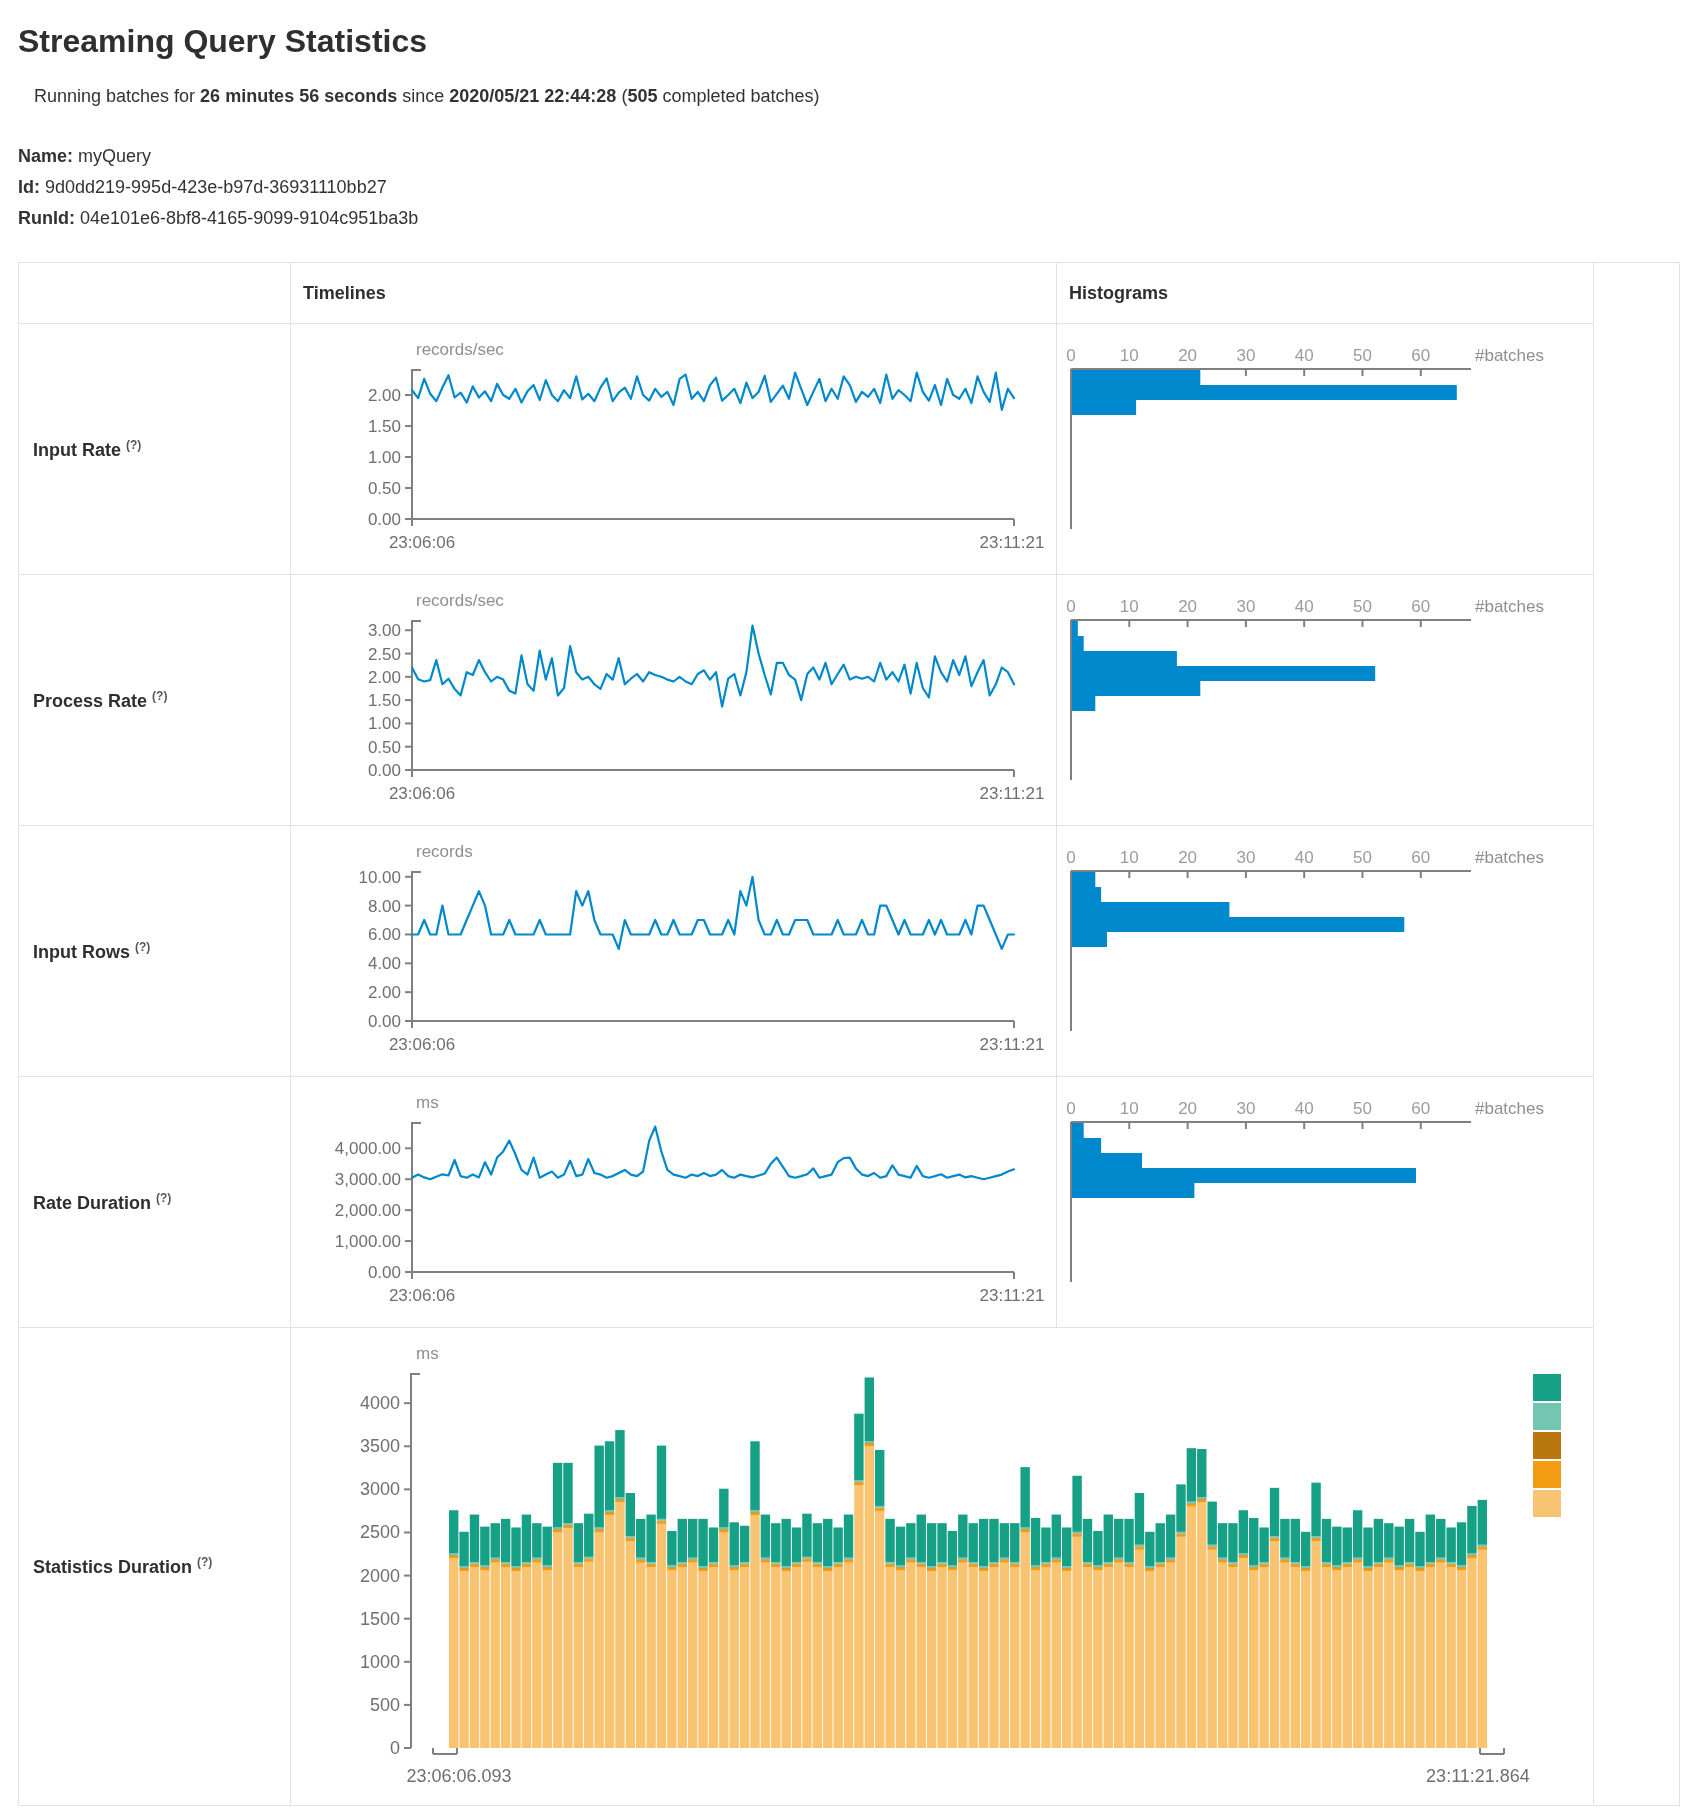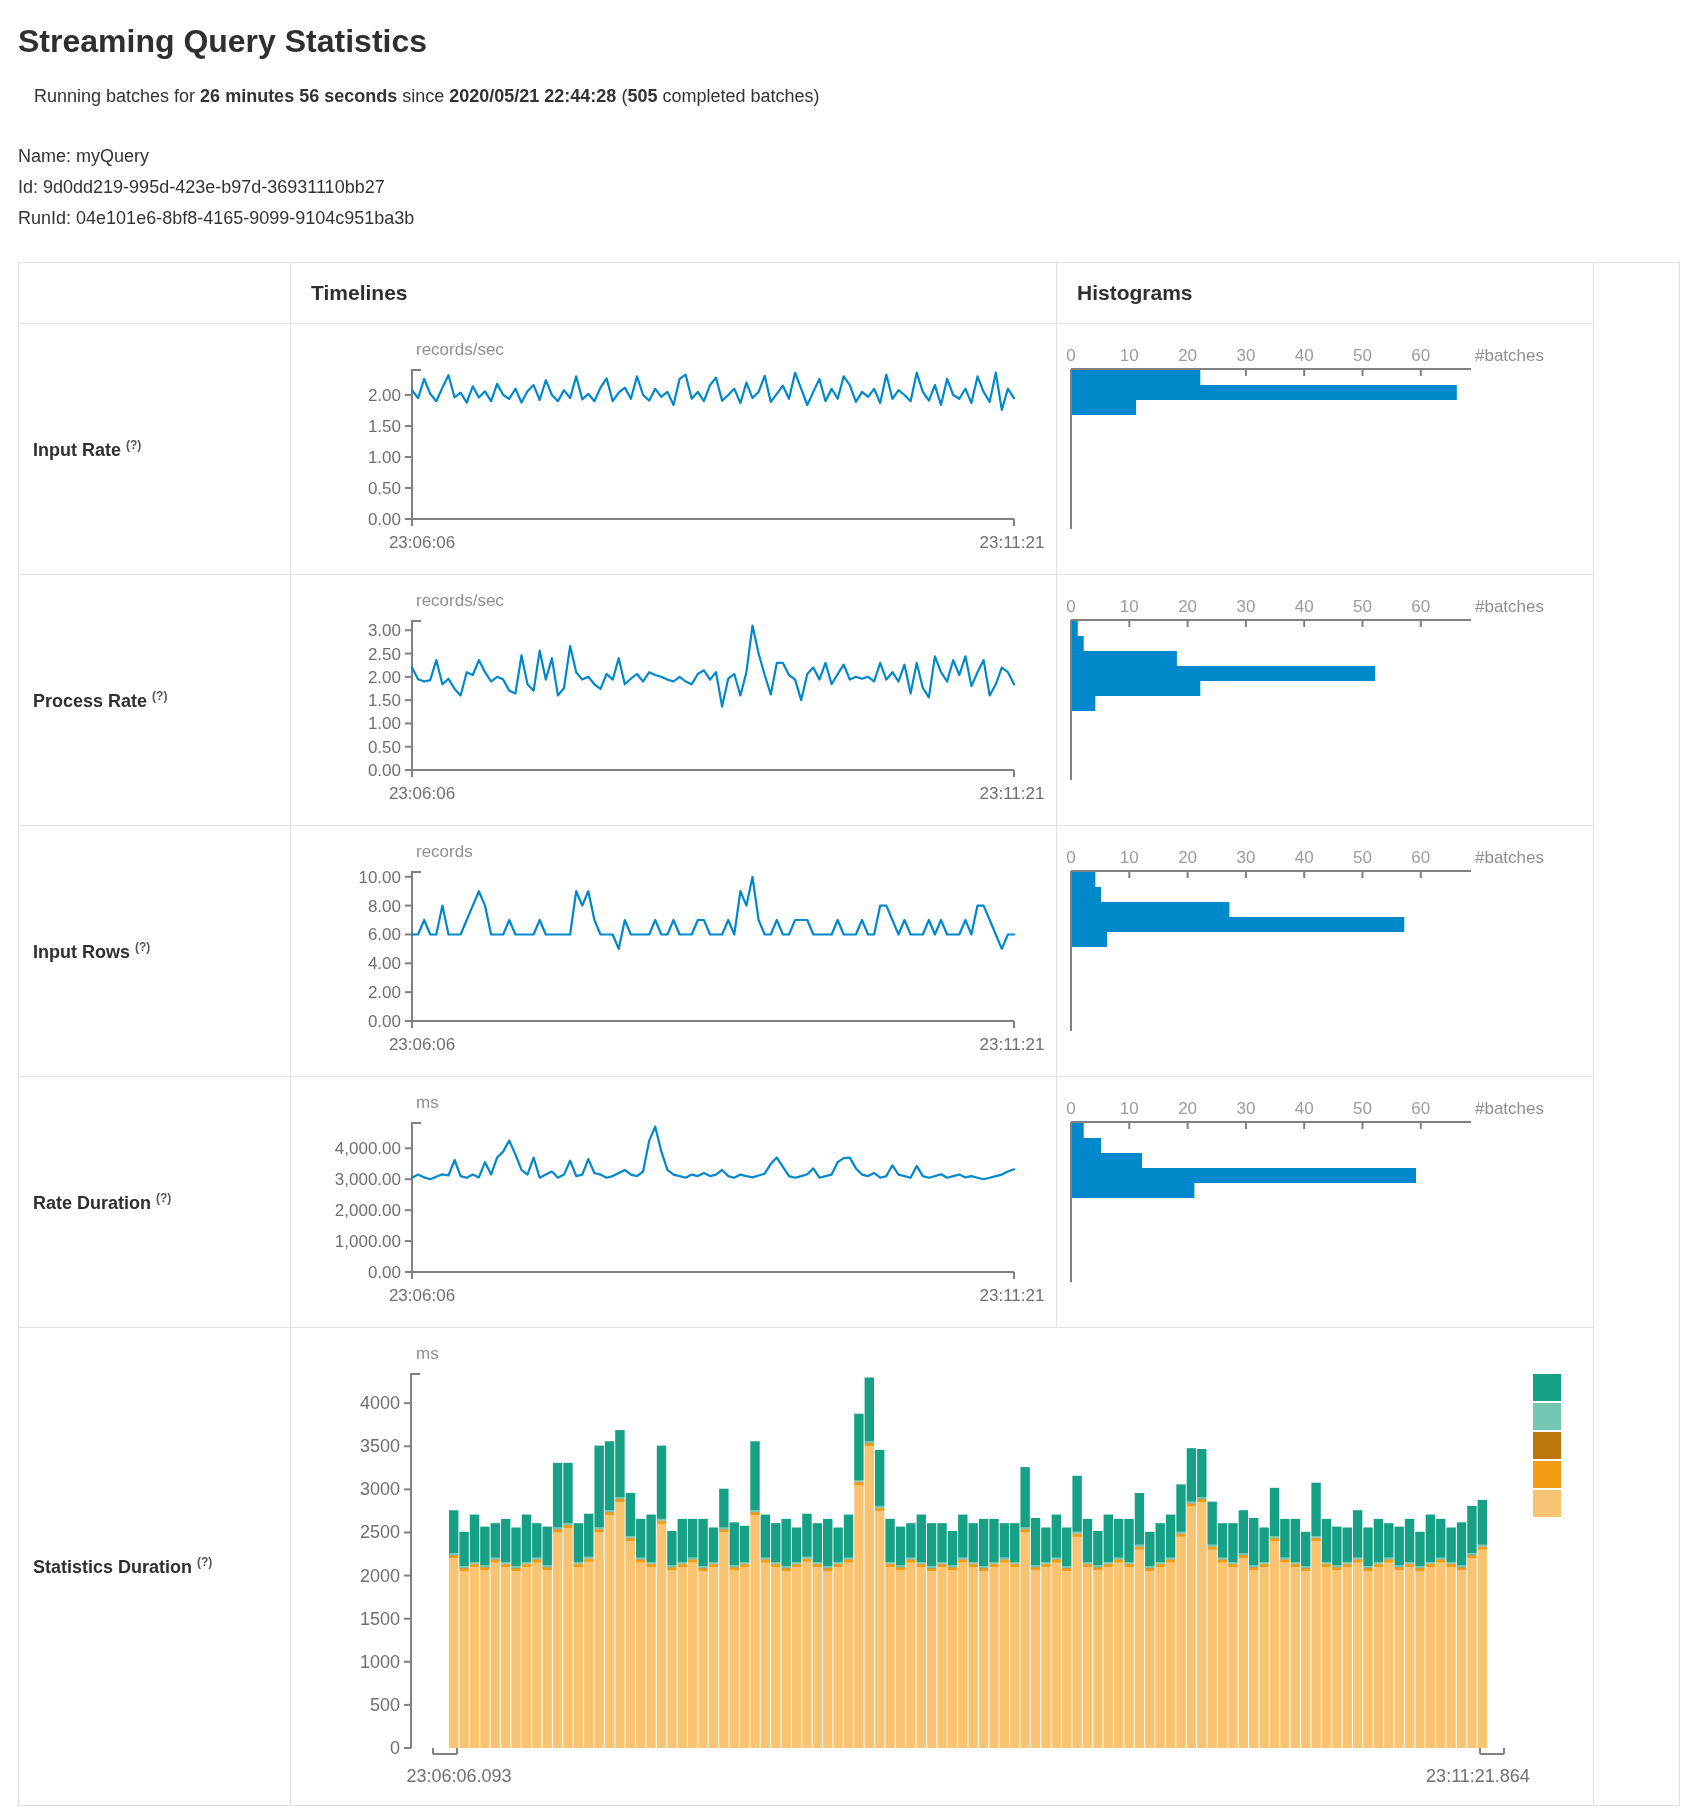--- a/index.html
+++ b/index.html
@@ -3,27 +3,27 @@
 <meta charset="utf-8">
 <style>
   html,body{margin:0;padding:0;background:#ffffff;color:#333;
     font-family:"Liberation Sans",sans-serif;}
   body{width:1693px;min-height:1820px;}
   .page{padding:14px 0 0 18px;}
   h1{font-size:32px;font-weight:bold;margin:8px 0 0 0;color:#2f2f2f;line-height:1.2;}
   .subtitle{font-size:18px;margin:26px 0 0 16px;color:#333;}
   .subtitle b{font-weight:bold;}
   .meta{margin:34px 0 0 0;font-size:18px;line-height:31px;}
-  .meta b{font-weight:normal;}
+  .meta b{font-weight:bold;}
   table.stats{border-collapse:collapse;table-layout:fixed;margin-top:28px;
     border:1px solid #e2e2e2;}
   table.stats td{border:1px solid #e2e2e2;padding:0;vertical-align:top;overflow:hidden;}
   table.stats td.spacer-cell{border-top:none;border-bottom:none;}
-  tr.hdr td{height:60px;vertical-align:middle;font-weight:bold;font-size:21px;
-    padding-left:20px;color:#2f2f2f;}
+  tr.hdr td{height:60px;vertical-align:middle;font-weight:bold;font-size:18px;
+    padding-left:12px;color:#2f2f2f;}
   tr.chart-row td{height:250px;}
   tr.chart-row-big td{height:477px;}
   td.label-cell{vertical-align:middle !important;padding-left:14px !important;
     font-weight:bold;font-size:18px;color:#2f2f2f;}
   td.label-cell sup{font-size:12px;color:#555;font-weight:bold;}
   svg{display:block;}
   svg text{font-family:"Liberation Sans",sans-serif;}
   .ct{fill:#8f8f8f;font-size:17px;}
   .tkd{fill:#6f6f6f;font-size:17px;}
   .tkb{fill:#6f6f6f;font-size:18px;}

